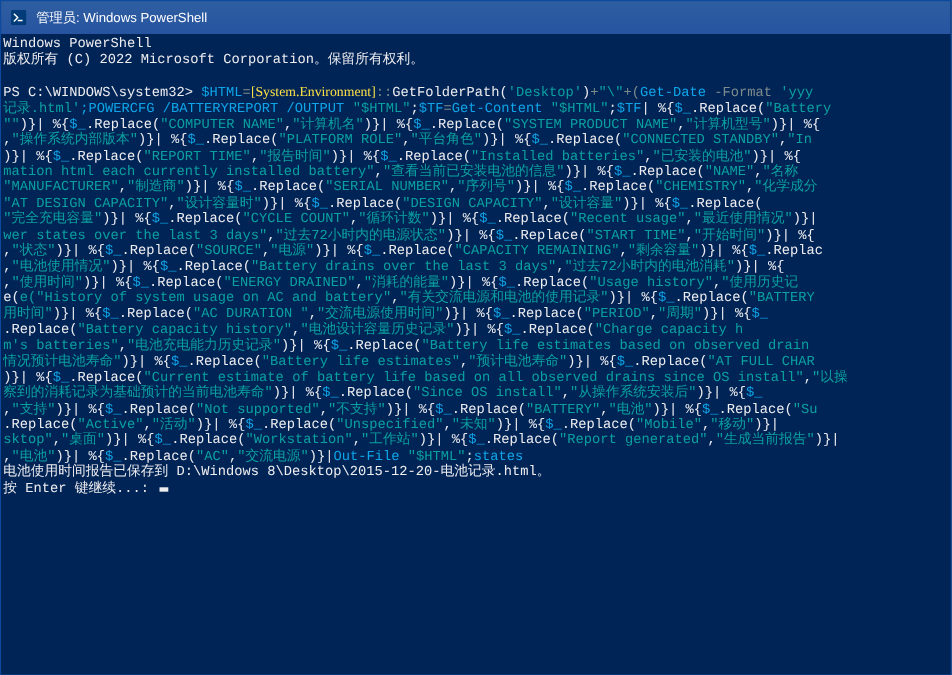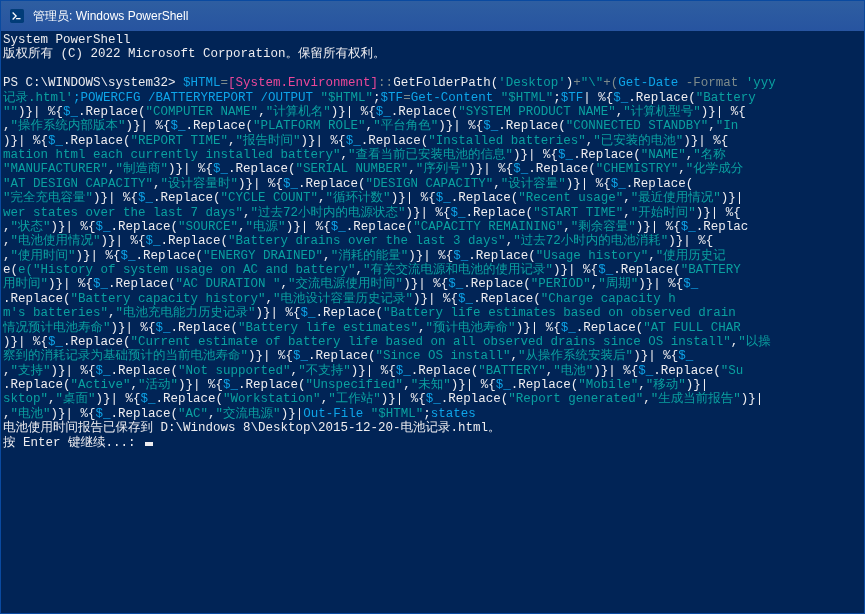--- a/index.html
+++ b/index.html
@@ -41,21 +41,21 @@
       flex: 1;
       background: #012456;
       color: #eeedf0;
       padding: 2px 2px;
       overflow: hidden;
       line-height: 1.15;
       white-space: pre-wrap;
       word-break: break-all;
     }
     .wh  { color: #eeedf0; }  
-    .cy  { color: #ec4899; }  
+    .cy  { color: #fde047; font-family: Liberation Serif, serif; }  
     .ye  { color: #0ea5e9; }  
     .gr  { color: #7e8b8b; }  
     .dcy { color: #0aa0a0; }  
     .cursor {
       display: inline-block;
       width: 8px;
       height: 4px;
       background: #eeedf0;
       vertical-align: baseline;
       margin-left: 2px;
@@ -73,33 +73,33 @@
       <svg viewBox="0 0 16 16">
             <rect width="16" height="16" rx="2" fill="#013c78"></rect>
             <path d="M3 4 L7 8 L3 12" stroke="#fff" stroke-width="1.5" fill="none"></path>
             <path d="M7 11 L12 11" stroke="#fff" stroke-width="1.5"></path>
           </svg>
     </span>
     <span class="title-text">管理员: Windows PowerShell</span>
     <span class="titlebar-spacer"></span>
   </div>
 
-  <div class="console"><span class="wh">System PowerShell</span>
+  <div class="console"><span class="wh">Windows PowerShell</span>
 <span class="wh">版权所有 (C) 2022 Microsoft Corporation。保留所有权利。</span>
 
 <span class="wh">PS C:\WINDOWS\system32&gt;</span> <span class="ye">$HTML</span><span class="gr">=</span><span class="cy">[System.Environment]</span><span class="gr">::</span><span class="wh">GetFolderPath(</span><span class="dcy">'Desktop'</span><span class="wh">)</span><span class="gr">+</span><span class="dcy">"\"</span><span class="gr">+(</span><span class="ye">Get-Date</span> <span class="gr">-Format</span> <span class="dcy">'yyy</span>
 <span class="dcy">记录.html'</span><span class="ye">;POWERCFG /BATTERYREPORT /OUTPUT</span> <span class="dcy">"$HTML"</span><span class="wh">;</span><span class="ye">$TF</span><span class="gr">=</span><span class="ye">Get-Content</span> <span class="dcy">"$HTML"</span><span class="wh">;</span><span class="ye">$TF</span><span class="wh">| %{</span><span class="ye">$_</span><span class="wh">.Replace(</span><span class="dcy">"Battery</span>
 <span class="dcy">""</span><span class="wh">)}</span><span class="wh">| </span><span class="wh">%{</span><span class="ye">$_</span><span class="wh">.Replace(</span><span class="dcy">"COMPUTER NAME"</span><span class="wh">,</span><span class="dcy">"计算机名"</span><span class="wh">)}| %{</span><span class="ye">$_</span><span class="wh">.Replace(</span><span class="dcy">"SYSTEM PRODUCT NAME"</span><span class="wh">,</span><span class="dcy">"计算机型号"</span><span class="wh">)}| %{</span>
 <span class="wh">,</span><span class="dcy">"操作系统内部版本"</span><span class="wh">)}| %{</span><span class="ye">$_</span><span class="wh">.Replace(</span><span class="dcy">"PLATFORM ROLE"</span><span class="wh">,</span><span class="dcy">"平台角色"</span><span class="wh">)}| %{</span><span class="ye">$_</span><span class="wh">.Replace(</span><span class="dcy">"CONNECTED STANDBY"</span><span class="wh">,</span><span class="dcy">"In</span>
 <span class="wh">)}| %{</span><span class="ye">$_</span><span class="wh">.Replace(</span><span class="dcy">"REPORT TIME"</span><span class="wh">,</span><span class="dcy">"报告时间"</span><span class="wh">)}| %{</span><span class="ye">$_</span><span class="wh">.Replace(</span><span class="dcy">"Installed batteries"</span><span class="wh">,</span><span class="dcy">"已安装的电池"</span><span class="wh">)}| %{</span>
 <span class="dcy">mation html each currently installed battery"</span><span class="wh">,</span><span class="dcy">"查看当前已安装电池的信息"</span><span class="wh">)}| %{</span><span class="ye">$_</span><span class="wh">.Replace(</span><span class="dcy">"NAME"</span><span class="wh">,</span><span class="dcy">"名称</span>
 <span class="dcy">"MANUFACTURER"</span><span class="wh">,</span><span class="dcy">"制造商"</span><span class="wh">)}| %{</span><span class="ye">$_</span><span class="wh">.Replace(</span><span class="dcy">"SERIAL NUMBER"</span><span class="wh">,</span><span class="dcy">"序列号"</span><span class="wh">)}| %{</span><span class="ye">$_</span><span class="wh">.Replace(</span><span class="dcy">"CHEMISTRY"</span><span class="wh">,</span><span class="dcy">"化学成分</span>
 <span class="dcy">"AT DESIGN CAPACITY"</span><span class="wh">,</span><span class="dcy">"设计容量时"</span><span class="wh">)}| %{</span><span class="ye">$_</span><span class="wh">.Replace(</span><span class="dcy">"DESIGN CAPACITY"</span><span class="wh">,</span><span class="dcy">"设计容量"</span><span class="wh">)}| %{</span><span class="ye">$_</span><span class="wh">.Replace(</span>
 <span class="dcy">"完全充电容量"</span><span class="wh">)}| %{</span><span class="ye">$_</span><span class="wh">.Replace(</span><span class="dcy">"CYCLE COUNT"</span><span class="wh">,</span><span class="dcy">"循环计数"</span><span class="wh">)}| %{</span><span class="ye">$_</span><span class="wh">.Replace(</span><span class="dcy">"Recent usage"</span><span class="wh">,</span><span class="dcy">"最近使用情况"</span><span class="wh">)}|</span>
-<span class="dcy">wer states over the last 7 days"</span><span class="wh">,</span><span class="dcy">"过去72小时内的电源状态"</span><span class="wh">)}| %{</span><span class="ye">$_</span><span class="wh">.Replace(</span><span class="dcy">"START TIME"</span><span class="wh">,</span><span class="dcy">"开始时间"</span><span class="wh">)}| %{</span>
+<span class="dcy">wer states over the last 3 days"</span><span class="wh">,</span><span class="dcy">"过去72小时内的电源状态"</span><span class="wh">)}| %{</span><span class="ye">$_</span><span class="wh">.Replace(</span><span class="dcy">"START TIME"</span><span class="wh">,</span><span class="dcy">"开始时间"</span><span class="wh">)}| %{</span>
 <span class="wh">,</span><span class="dcy">"状态"</span><span class="wh">)}| %{</span><span class="ye">$_</span><span class="wh">.Replace(</span><span class="dcy">"SOURCE"</span><span class="wh">,</span><span class="dcy">"电源"</span><span class="wh">)}| %{</span><span class="ye">$_</span><span class="wh">.Replace(</span><span class="dcy">"CAPACITY REMAINING"</span><span class="wh">,</span><span class="dcy">"剩余容量"</span><span class="wh">)}| %{</span><span class="ye">$_</span><span class="wh">.Replac</span>
 <span class="wh">,</span><span class="dcy">"电池使用情况"</span><span class="wh">)}| %{</span><span class="ye">$_</span><span class="wh">.Replace(</span><span class="dcy">"Battery drains over the last 3 days"</span><span class="wh">,</span><span class="dcy">"过去72小时内的电池消耗"</span><span class="wh">)}| %{</span>
 <span class="wh">,</span><span class="dcy">"使用时间"</span><span class="wh">)}| %{</span><span class="ye">$_</span><span class="wh">.Replace(</span><span class="dcy">"ENERGY DRAINED"</span><span class="wh">,</span><span class="dcy">"消耗的能量"</span><span class="wh">)}| %{</span><span class="ye">$_</span><span class="wh">.Replace(</span><span class="dcy">"Usage history"</span><span class="wh">,</span><span class="dcy">"使用历史记</span>
 <span class="wh">e(</span><span class="dcy">e("History of system usage on AC and battery"</span><span class="wh">,</span><span class="dcy">"有关交流电源和电池的使用记录"</span><span class="wh">)}| %{</span><span class="ye">$_</span><span class="wh">.Replace(</span><span class="dcy">"BATTERY</span>
 <span class="dcy">用时间"</span><span class="wh">)}| %{</span><span class="ye">$_</span><span class="wh">.Replace(</span><span class="dcy">"AC DURATION "</span><span class="wh">,</span><span class="dcy">"交流电源使用时间"</span><span class="wh">)}| %{</span><span class="ye">$_</span><span class="wh">.Replace(</span><span class="dcy">"PERIOD"</span><span class="wh">,</span><span class="dcy">"周期"</span><span class="wh">)}| %{</span><span class="ye">$_</span>
 <span class="wh">.Replace(</span><span class="dcy">"Battery capacity history"</span><span class="wh">,</span><span class="dcy">"电池设计容量历史记录"</span><span class="wh">)}| %{</span><span class="ye">$_</span><span class="wh">.Replace(</span><span class="dcy">"Charge capacity h</span>
 <span class="dcy">m's batteries"</span><span class="wh">,</span><span class="dcy">"电池充电能力历史记录"</span><span class="wh">)}| %{</span><span class="ye">$_</span><span class="wh">.Replace(</span><span class="dcy">"Battery life estimates based on observed drain</span>
 <span class="dcy">情况预计电池寿命"</span><span class="wh">)}| %{</span><span class="ye">$_</span><span class="wh">.Replace(</span><span class="dcy">"Battery life estimates"</span><span class="wh">,</span><span class="dcy">"预计电池寿命"</span><span class="wh">)}| %{</span><span class="ye">$_</span><span class="wh">.Replace(</span><span class="dcy">"AT FULL CHAR</span>
 <span class="wh">)}| %{</span><span class="ye">$_</span><span class="wh">.Replace(</span><span class="dcy">"Current estimate of battery life based on all observed drains since OS install"</span><span class="wh">,</span><span class="dcy">"以操</span>
 <span class="dcy">察到的消耗记录为基础预计的当前电池寿命"</span><span class="wh">)}| %{</span><span class="ye">$_</span><span class="wh">.Replace(</span><span class="dcy">"Since OS install"</span><span class="wh">,</span><span class="dcy">"从操作系统安装后"</span><span class="wh">)}| %{</span><span class="ye">$_</span>

